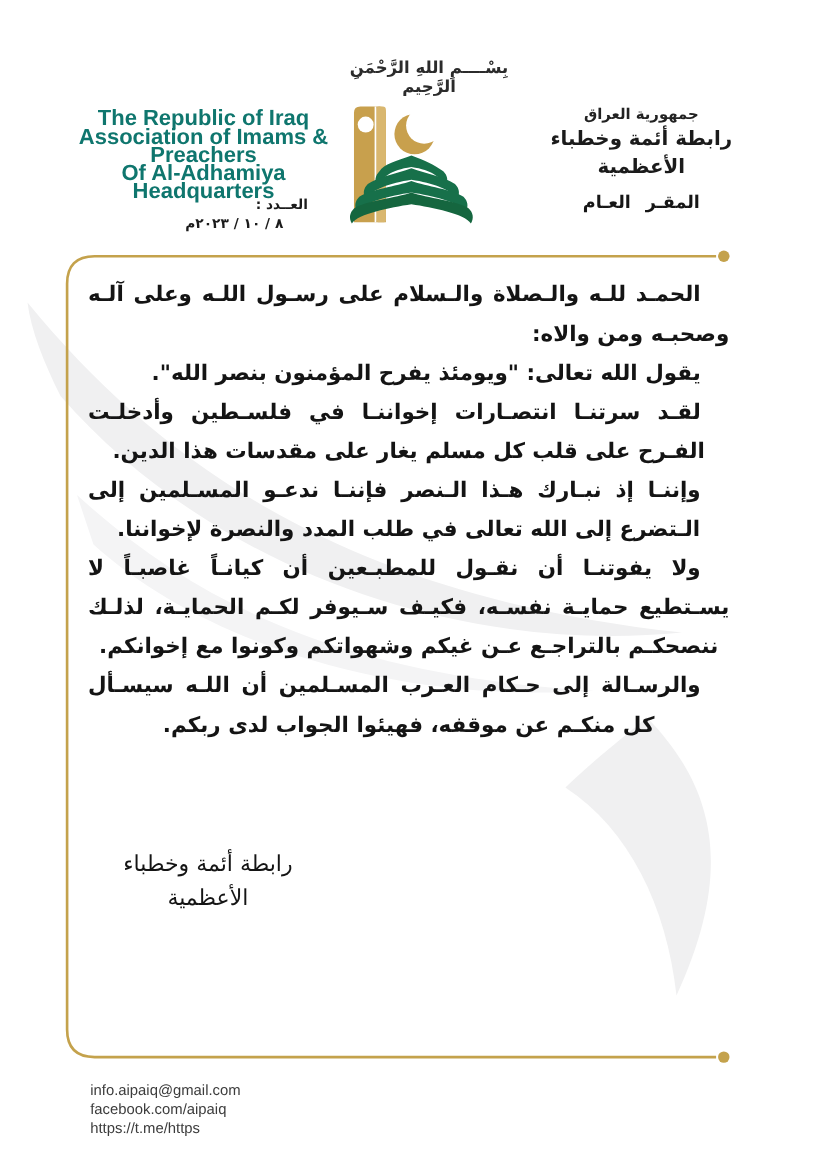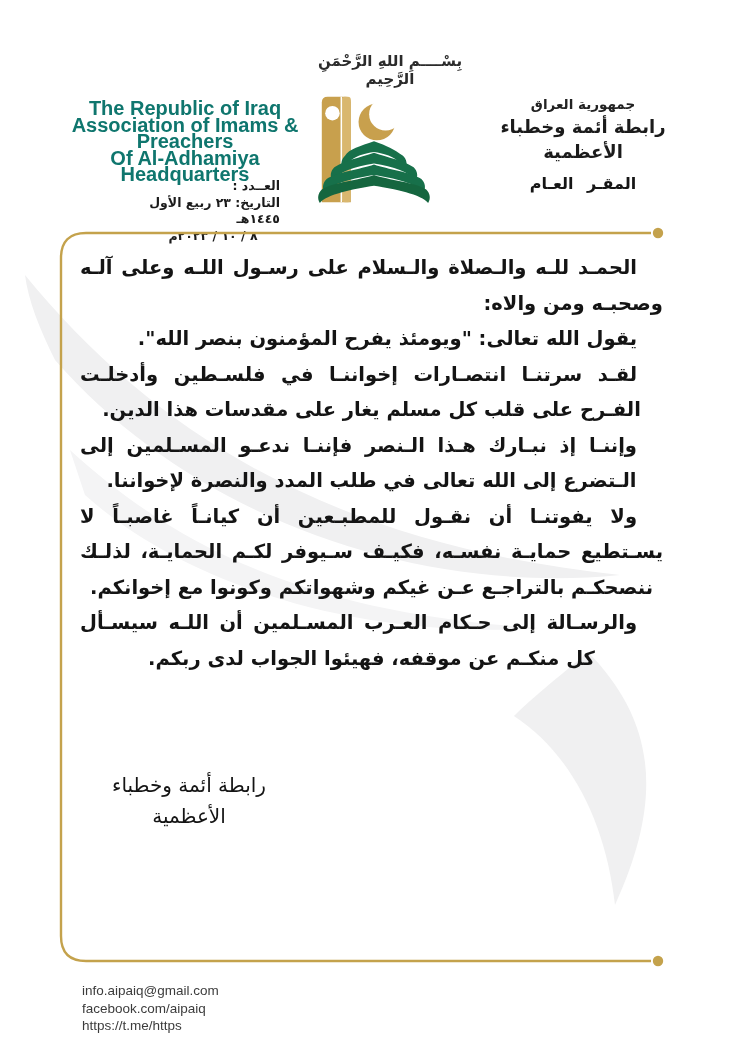--- a/index.html
+++ b/index.html
@@ -111,24 +111,20 @@
     <div class="l1">جمهورية العراق</div>
     <div class="l2">رابطة أئمة وخطباء الأعظمية</div>
     <div class="l3">المقـر العـام</div>
   </div>
 
   <div class="abs meta">
     <div>
       <span>العــدد :</span>
       <span></span>
     </div>
-    <div>
-      <span>التاريخ:</span>
-      <span>٢٣ ربيع الأول ١٤٤٥هـ</span>
-    </div>
     <div class="row3">٨ / ١٠ / ٢٠٢٣م</div>
   </div>
 
   <svg class="abs" style="left:0;top:0;" width="750" height="1062" viewBox="0 0 750 1062" aria-hidden="true">
     <path d="M651,233 H86 Q61,233 61,258 V936 Q61,961 86,961 H651" fill="none" stroke="#c4a24c" stroke-width="2.4"></path>
     <circle cx="658" cy="233" r="5.2" fill="#c4a24c"></circle>
     <circle cx="658" cy="961" r="5.2" fill="#c4a24c"></circle>
   </svg>
 
   <div class="abs letter">

